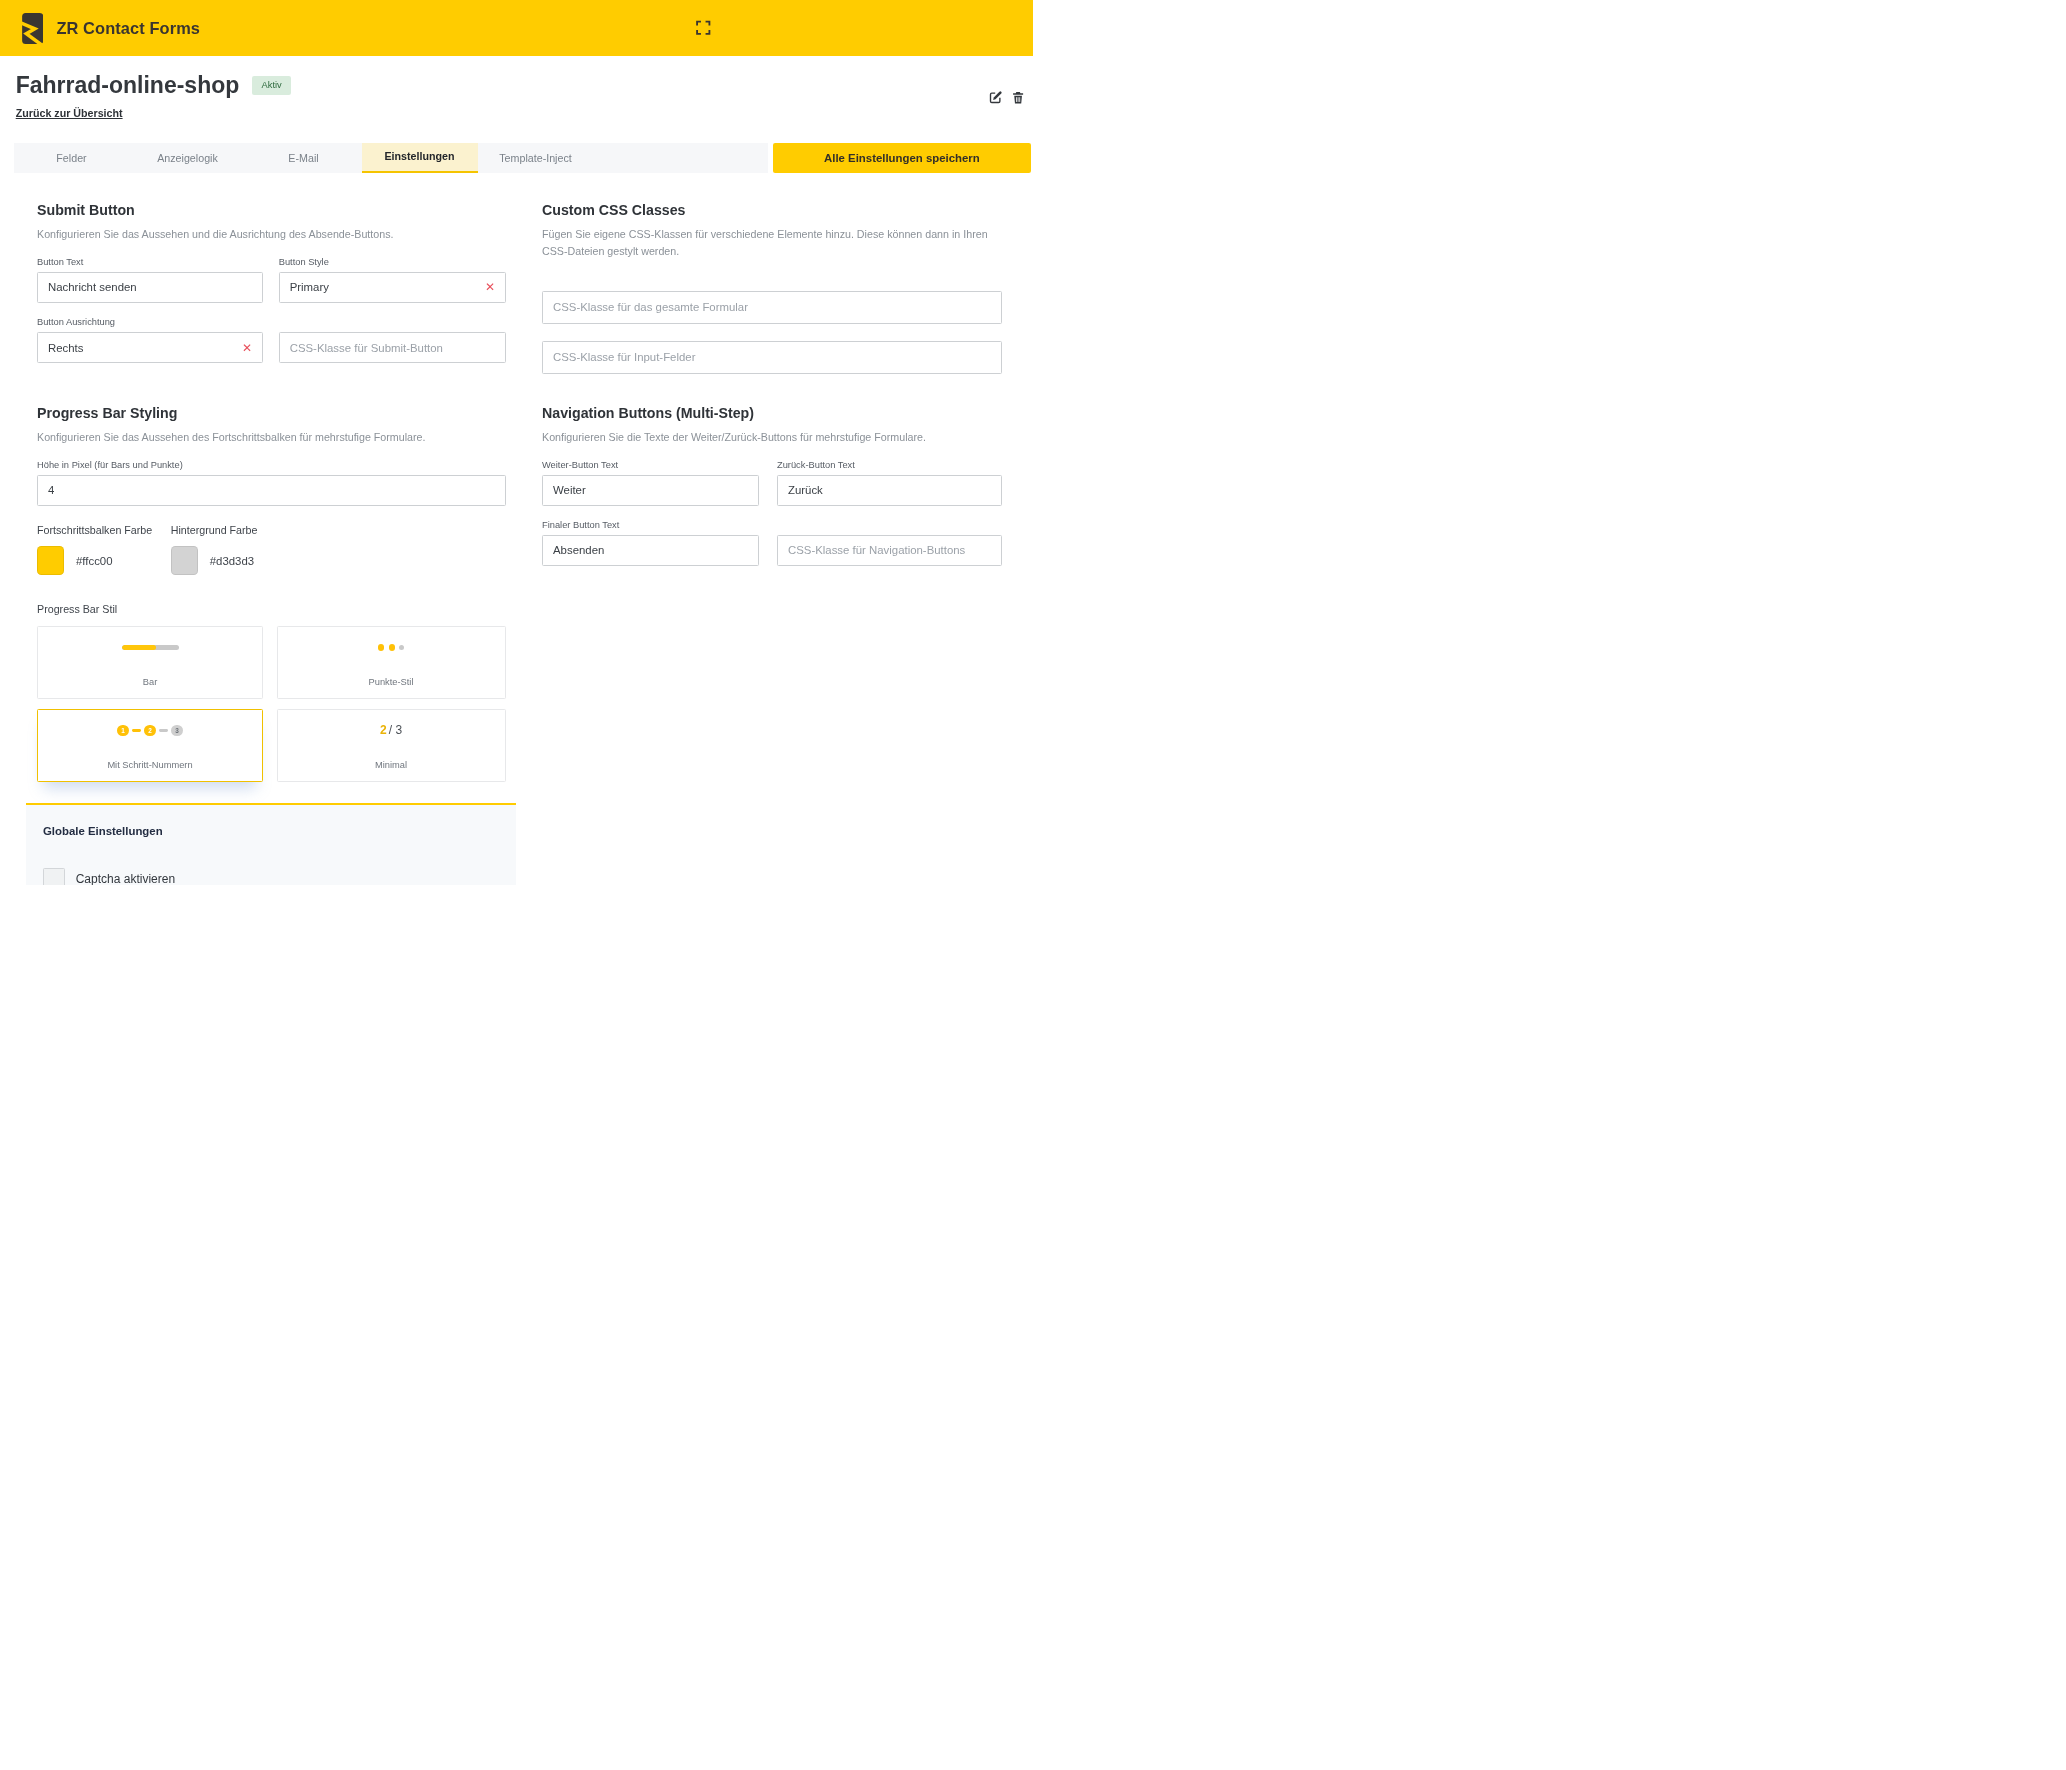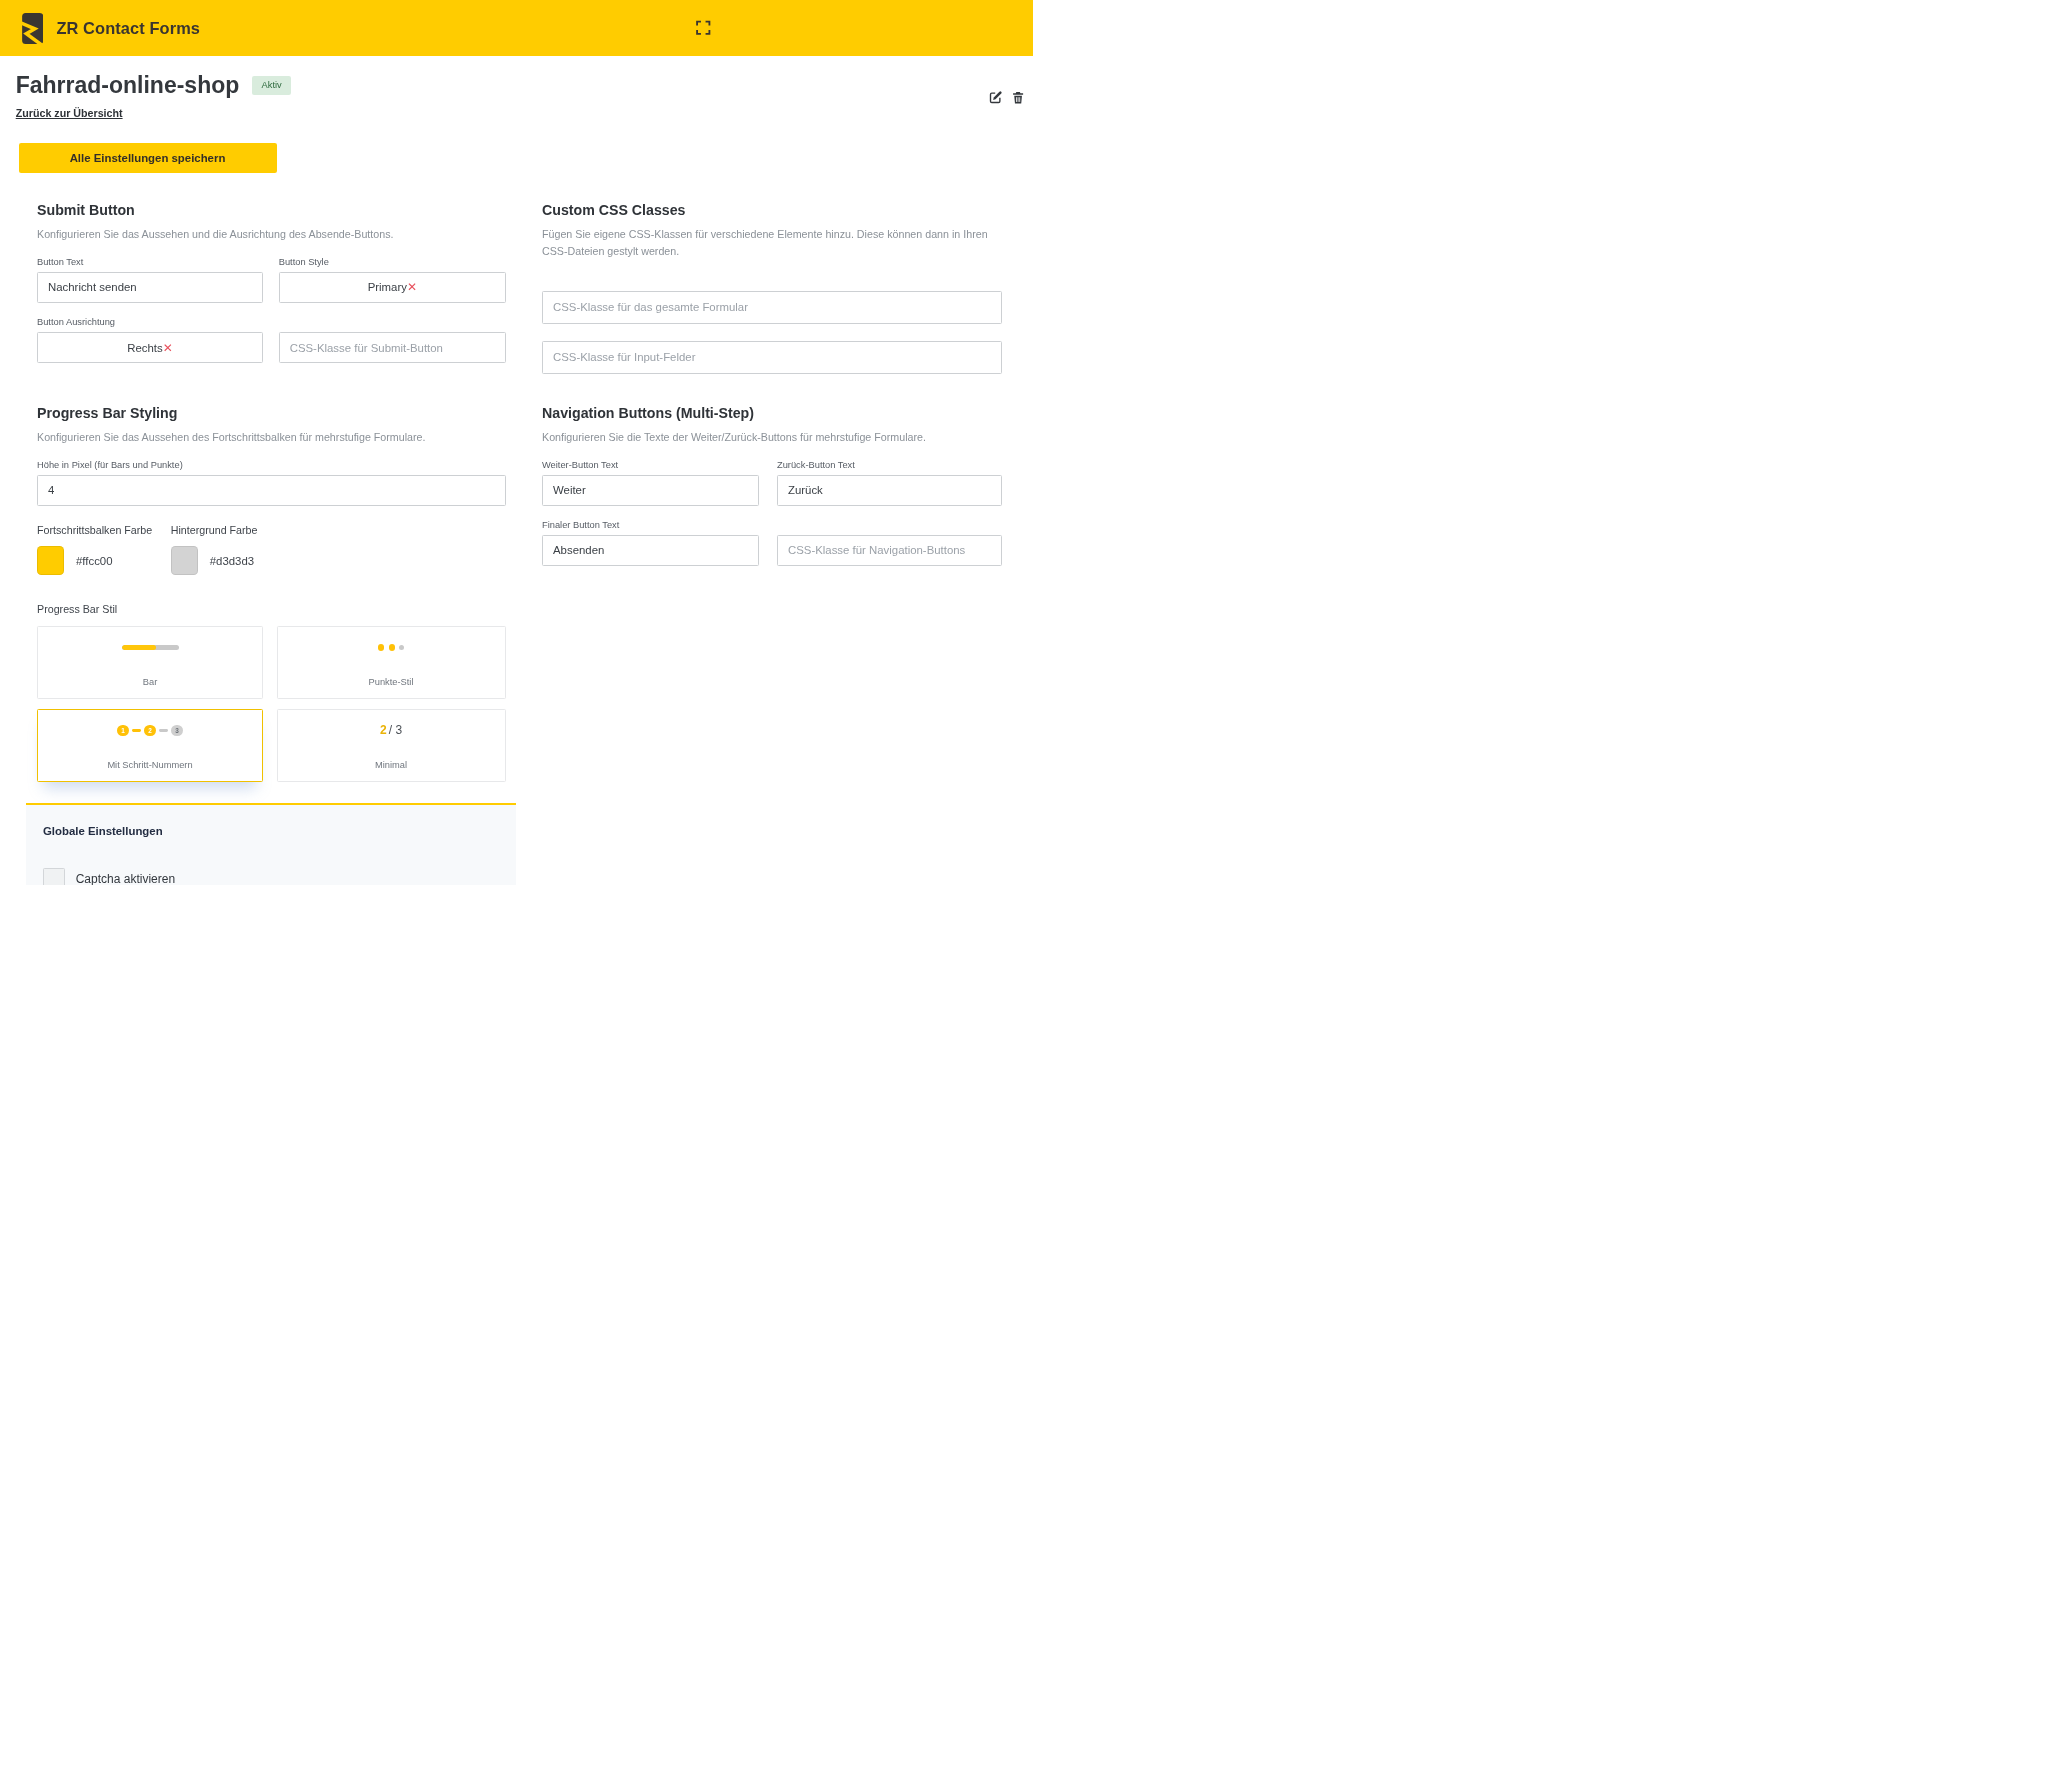--- a/index.html
+++ b/index.html
@@ -61,21 +61,21 @@
   .section .desc { font-size: 10.7px; color: #8b9198; line-height: 1.55; margin-bottom: 14.2px; }
   .frm-grid { display: grid; grid-template-columns: 226px 1fr; column-gap: 15.7px; row-gap: 14.2px; }
   .frm-grid-r { display: grid; grid-template-columns: 217px 1fr; column-gap: 18px; row-gap: 14.2px; }
   .field label { display: block; font-size: 9.3px; color: #565c64; margin-bottom: 5px; }
   .tinput, .select-box {
     width: 100%; height: 31px; border: 0.7px solid #cdd0d3; background: #fff;
     font-size: 11.4px; color: #3b4046; padding: 0 10px; border-radius: 1.4px;
     font-family: "Liberation Sans", sans-serif;
   }
   .tinput::placeholder { color: #9ba1a8; opacity: 1; }
-  .select-box { display: flex; align-items: center; justify-content: center; cursor: pointer; }
+  .select-box { display: flex; align-items: center; justify-content: space-between; cursor: pointer; }
   .clear-x { color: #e8505c; font-size: 12px; line-height: 1; cursor: pointer; }
   .align-end { align-self: end; }
   .stack-input { margin-top: 17px; height: 33px; }
   
   .color-row { display: flex; gap: 18.5px; margin: 18.5px 0 28.5px 0; }
   .color-group .clabel { font-size: 10.7px; color: #3f444b; margin-bottom: 10px; display: block; }
   .swatch-row { display: flex; align-items: center; gap: 12px; }
   .swatch { width: 27px; height: 28.5px; border-radius: 4.3px; border: 0.7px solid rgba(0,0,0,0.08); cursor: pointer; }
   .hex { font-size: 11.4px; color: #3f444b; }
   
@@ -157,20 +157,27 @@
       <svg width="14.2" height="15" viewBox="0 0 24 24">
         <path d="M9 2.5h6l1 2.5h4.5v2.5H3.5V5H8l1-2.5z" fill="#34383d"></path>
         <path d="M5.5 9h13l-1.2 13H6.7L5.5 9z" fill="#34383d"></path>
         <path d="M9.3 11.5v8M12 11.5v8M14.7 11.5v8" stroke="#ffffff" stroke-width="1.4"></path>
       </svg>
     </button>
   </div>
 </section>
 
 <div class="tabrow">
+  <nav class="tabs">
+    <div class="tab">Felder</div>
+    <div class="tab">Anzeigelogik</div>
+    <div class="tab">E-Mail</div>
+    <div class="tab active">Einstellungen</div>
+    <div class="tab">Template-Inject</div>
+  </nav>
   <button class="save-btn">Alle Einstellungen speichern</button>
 </div>
 
 <main class="main-grid">
 
   <section class="section">
     <h2>Submit Button</h2>
     <p class="desc">Konfigurieren Sie das Aussehen und die Ausrichtung des Absende-Buttons.</p>
     <div class="frm-grid">
       <div class="field">

